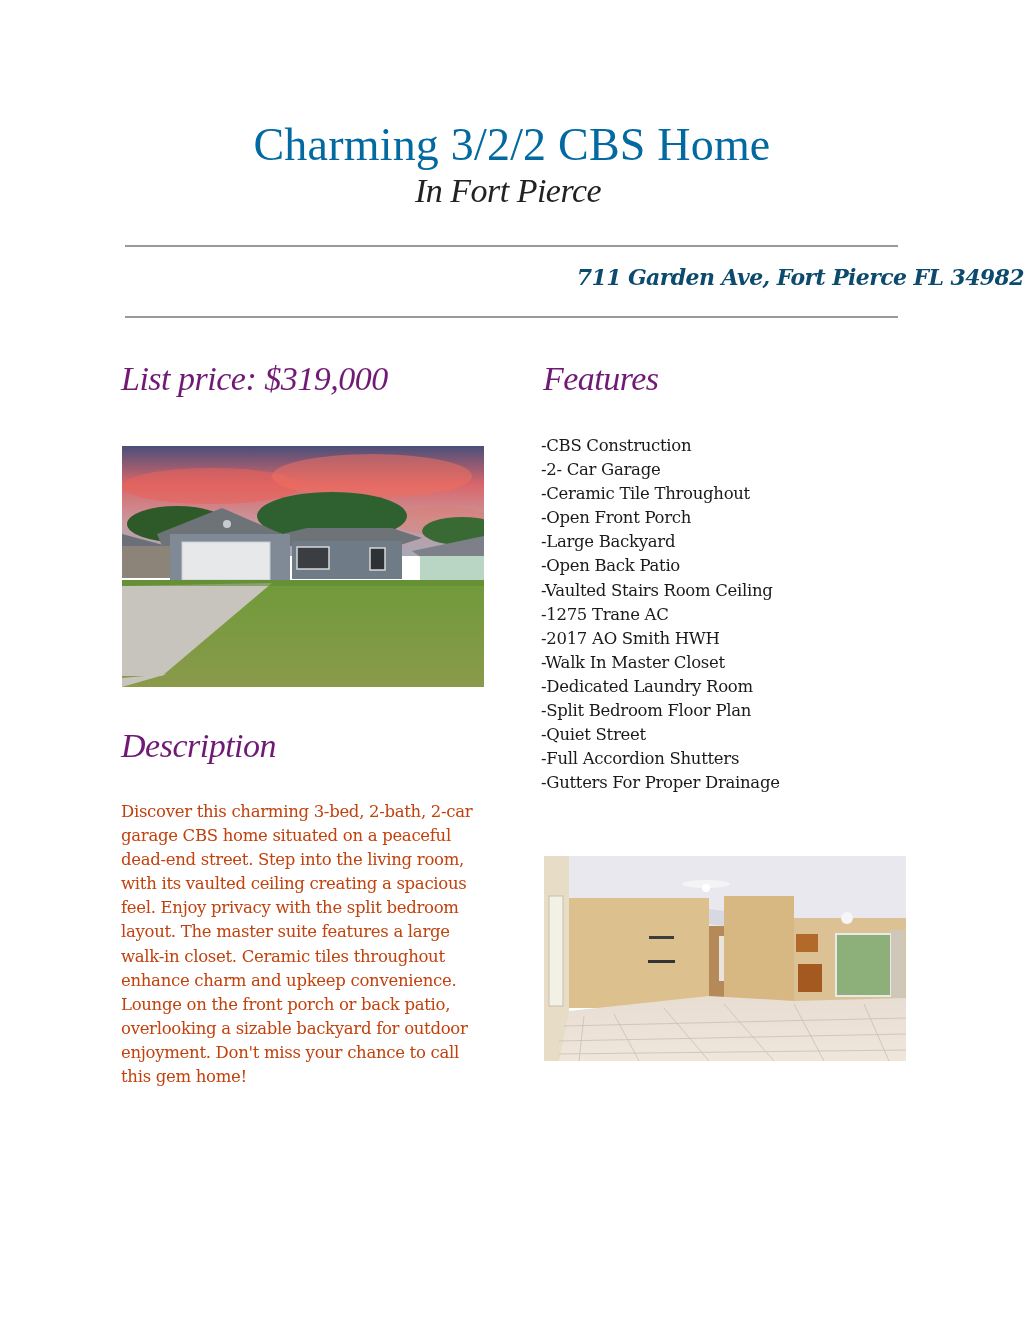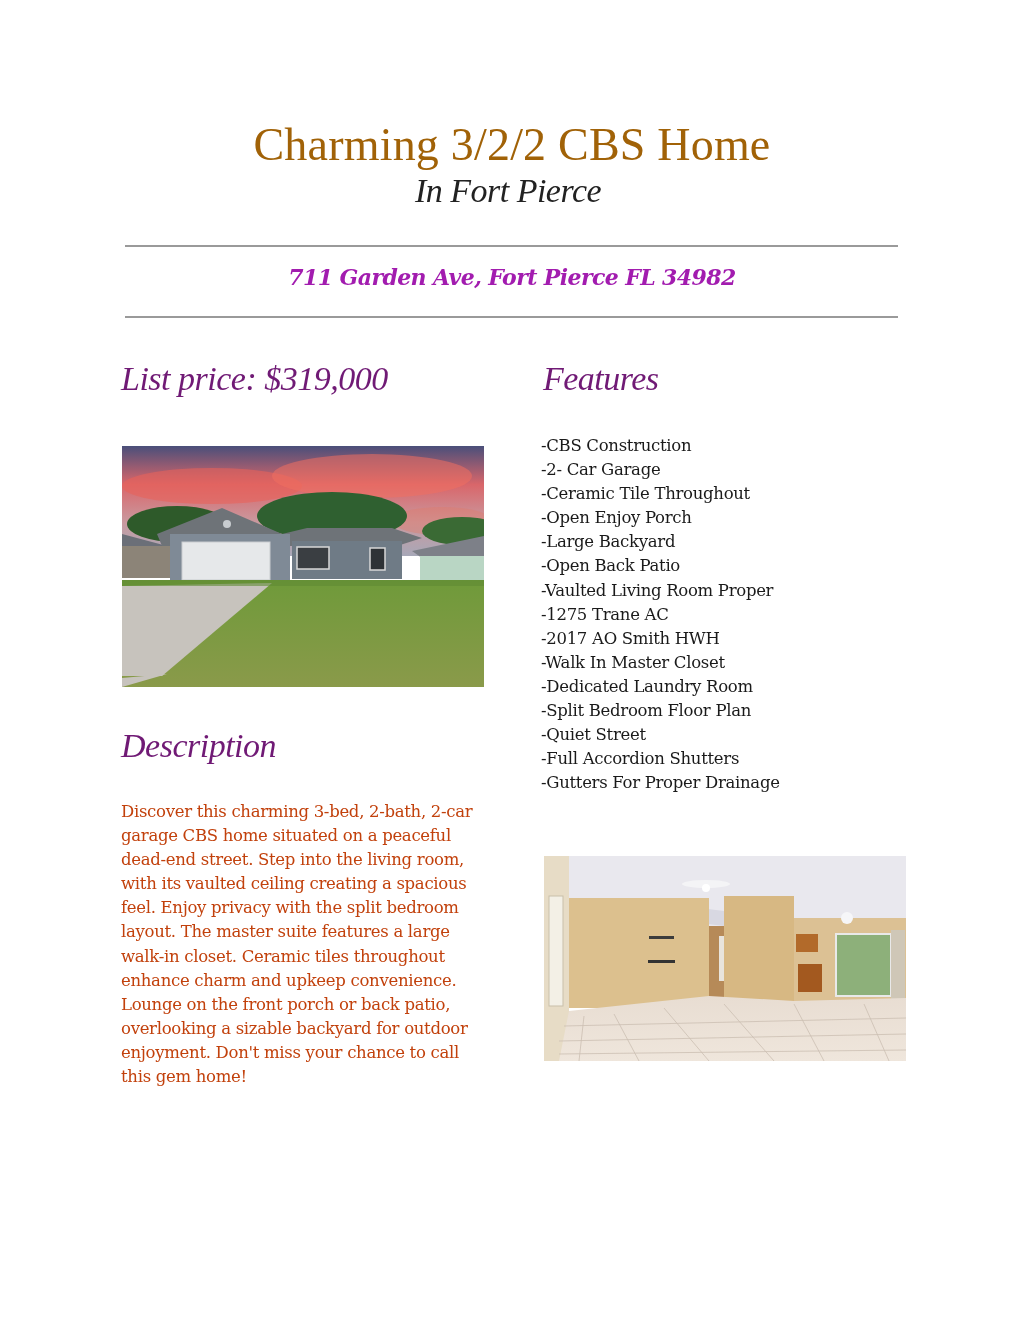--- a/index.html
+++ b/index.html
@@ -1,34 +1,34 @@
 <!DOCTYPE html>
 <html><head>
 <meta charset="utf-8">
 <style>
   html, body { margin: 0; padding: 0; background: #ffffff; }
   body { width: 1024px; height: 1326px; position: relative; overflow: hidden; color: #111; }
 
   .title {
     position: absolute; left: 0; width: 1024px; top: 118px;
     text-align: center; font-family: "Liberation Serif", serif;
-    font-size: 46px; color: #a16207; letter-spacing: 0.2px;
+    font-size: 46px; color: #0369a1; letter-spacing: 0.2px;
   }
   .subtitle {
     position: absolute; left: 0; width: 1016px; top: 172px;
     text-align: center; font-family: "Liberation Serif", serif; font-style: italic;
     font-size: 34px; color: #222; letter-spacing: -0.5px;
   }
   .rule { position: absolute; left: 125px; width: 773px; height: 2px; background: #9a9a9a; }
   .rule.top { top: 245px; }
   .rule.bottom { top: 316px; }
   .address {
     position: absolute; left: 0; width: 1024px; top: 264px;
-    text-align: center; font-family: "DejaVu Serif", serif; font-style: italic; font-weight: bold;
-    font-size: 22px; color: #a21caf; letter-spacing: -0.6px;
+    text-align: right; font-family: "DejaVu Serif", serif; font-style: italic; font-weight: bold;
+    font-size: 22px; color: #0c4a6e; letter-spacing: -0.6px;
   }
 
   .script-heading {
     position: absolute; font-family: "Liberation Serif", serif; font-style: italic;
     font-size: 34px; color: #701a75; letter-spacing: -0.5px;
   }
   .price-heading { left: 121px; top: 360px; }
   .features-heading { left: 543px; top: 360px; }
   .description-heading { left: 121px; top: 727px; }
 
@@ -106,24 +106,24 @@
       <polygon points="0,140 150,137 40,230 0,230" fill="#c7c3bd"></polygon>
       <polygon points="0,232 45,228 0,241" fill="#c7c3bd"></polygon>
       <rect x="0" y="134" width="362" height="6" fill="#5f8a34" opacity="0.6"></rect>
     </svg>
   </div>
 
   <ul class="features-list">
     <li>-CBS Construction</li>
     <li>-2- Car Garage</li>
     <li>-Ceramic Tile Throughout</li>
-    <li>-Open Enjoy Porch</li>
+    <li>-Open Front Porch</li>
     <li>-Large Backyard</li>
     <li>-Open Back Patio</li>
-    <li>-Vaulted Living Room Proper</li>
+    <li>-Vaulted Stairs Room Ceiling</li>
     <li>-1275 Trane AC</li>
     <li>-2017 AO Smith HWH</li>
     <li>-Walk In Master Closet</li>
     <li>-Dedicated Laundry Room</li>
     <li>-Split Bedroom Floor Plan</li>
     <li>-Quiet Street</li>
     <li>-Full Accordion Shutters</li>
     <li>-Gutters For Proper Drainage</li>
   </ul>
 

